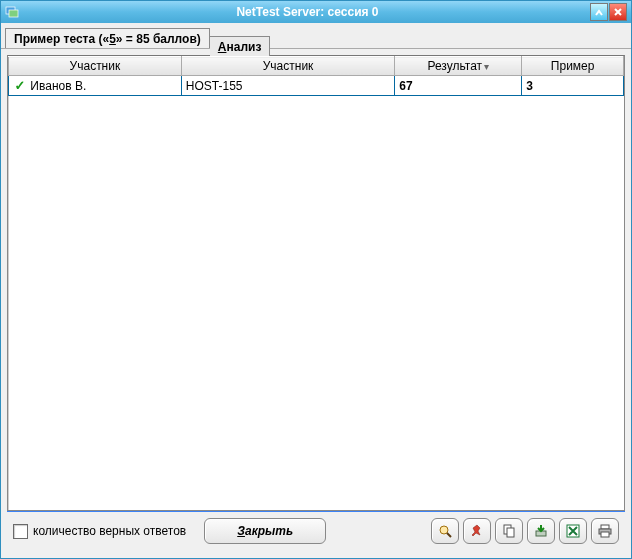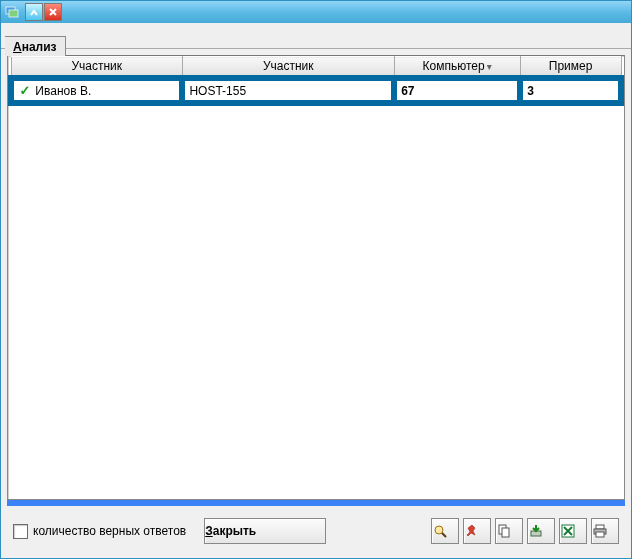--- a/index.html
+++ b/index.html
@@ -118,21 +118,21 @@
   table.grid th {
     background: linear-gradient(to bottom, #f8f8f8, #e2e2e2);
     border: 1px solid #aaa;
     border-top: 1px solid #fff;
     font-weight: normal;
     padding: 2px 4px;
     text-align: center;
     color: #000;
   }
   table.grid td {
-    border: 6px solid #0369a1;
+    border: 1px solid #0369a1;
     padding: 2px 4px;
     vertical-align: middle;
   }
   table.grid td.center { text-align: left; font-weight: bold; }
   .check {
     color: #1a9b1a;
     font-weight: bold;
     font-size: 13px;
     display: inline-block;
     width: 14px;
@@ -144,22 +144,22 @@
     color: #666;
     margin-left: 2px;
     vertical-align: middle;
   }
 
   
   .bottombar {
     height: 34px;
     display: flex;
     align-items: center;
-    padding: 8px 6px 4px 6px;
-    border-top: 6px solid #3b82f6;
+    padding: 2px 6px 4px 6px;
+    border-top: 1px solid #3b82f6;
   }
   .chk {
     display: flex;
     align-items: center;
     gap: 5px;
     font-size: 12px;
     color: #000;
     flex: 0 0 auto;
   }
   .chk-box {
@@ -169,23 +169,25 @@
     background: #fff;
     box-shadow: inset 1px 1px 1px #ccc;
   }
   .spacer-flex { flex: 0 0 18px; }
   .btn {
     border: 1px solid #888;
     background: linear-gradient(to bottom, #fcfcfc, #e6e6e6);
     height: 24px;
     display: flex;
     align-items: center;
-    border-radius: 0;
+    justify-content: center;
+    border-radius: 6px;
     box-shadow: inset 1px 1px 0 #fff;
     cursor: default;
+    font-style: italic;
   }
   .btn-close {
     width: 120px;
     font-weight: bold;
     font-size: 12px;
   }
   .toolbar {
     display: flex;
     gap: 4px;
     margin-left: auto;
@@ -203,54 +205,58 @@
 
 <div class="window">
 
   <div class="titlebar">
     <span class="app-icon">
       <svg width="14" height="14" viewBox="0 0 14 14">
         <rect x="1" y="2" width="9" height="7" fill="#4aa0e0" stroke="#fff" stroke-width="0.7"></rect>
         <rect x="4" y="5" width="9" height="7" fill="#7fd07f" stroke="#fff" stroke-width="0.7"></rect>
       </svg>
     </span>
+    <span class="title-text">NetTest Server: сессия 0</span>
     <span class="tb-btn-group">
       <span class="tb-btn tb-max">
         <svg width="10" height="10" viewBox="0 0 10 10">
             <path d="M2 8 L5 4 L8 8" fill="none" stroke="#fff" stroke-width="2"></path>
           </svg>
       </span>
       <span class="tb-btn tb-close">
         <svg width="10" height="10" viewBox="0 0 10 10">
             <path d="M2 2 L8 8 M8 2 L2 8" stroke="#fff" stroke-width="2"></path>
           </svg>
       </span>
     </span>
   </div>
 
   <div class="tabstrip">
+    <div class="tab">
+      <span>Пример теста («</span><u>5</u><span>» = 85 баллов)</span>
+    </div>
     <div class="tab inactive">
       <u>А</u><span>нализ</span>
     </div>
   </div>
 
   <div class="content">
     <div class="table-wrap">
       <table class="grid">
         <colgroup>
           <col width="170">
           <col width="210">
           <col width="125">
           <col width="100">
         </colgroup>
         <thead>
           <tr>
             <th><span>Участник</span></th>
             <th><span>Участник</span></th>
-            <th><span>Компьютер</span><span class="sort-ind">▾</span></th>
+            <th><span>Результат</span><span class="sort-ind">▾</span></th>
             <th><span>Пример</span></th>
           </tr>
         </thead>
         <tbody>
           <tr>
             <td>
               <span class="check">✓</span>
               <span>Иванов В.</span>
             </td>
             <td>HOST-155</td>

